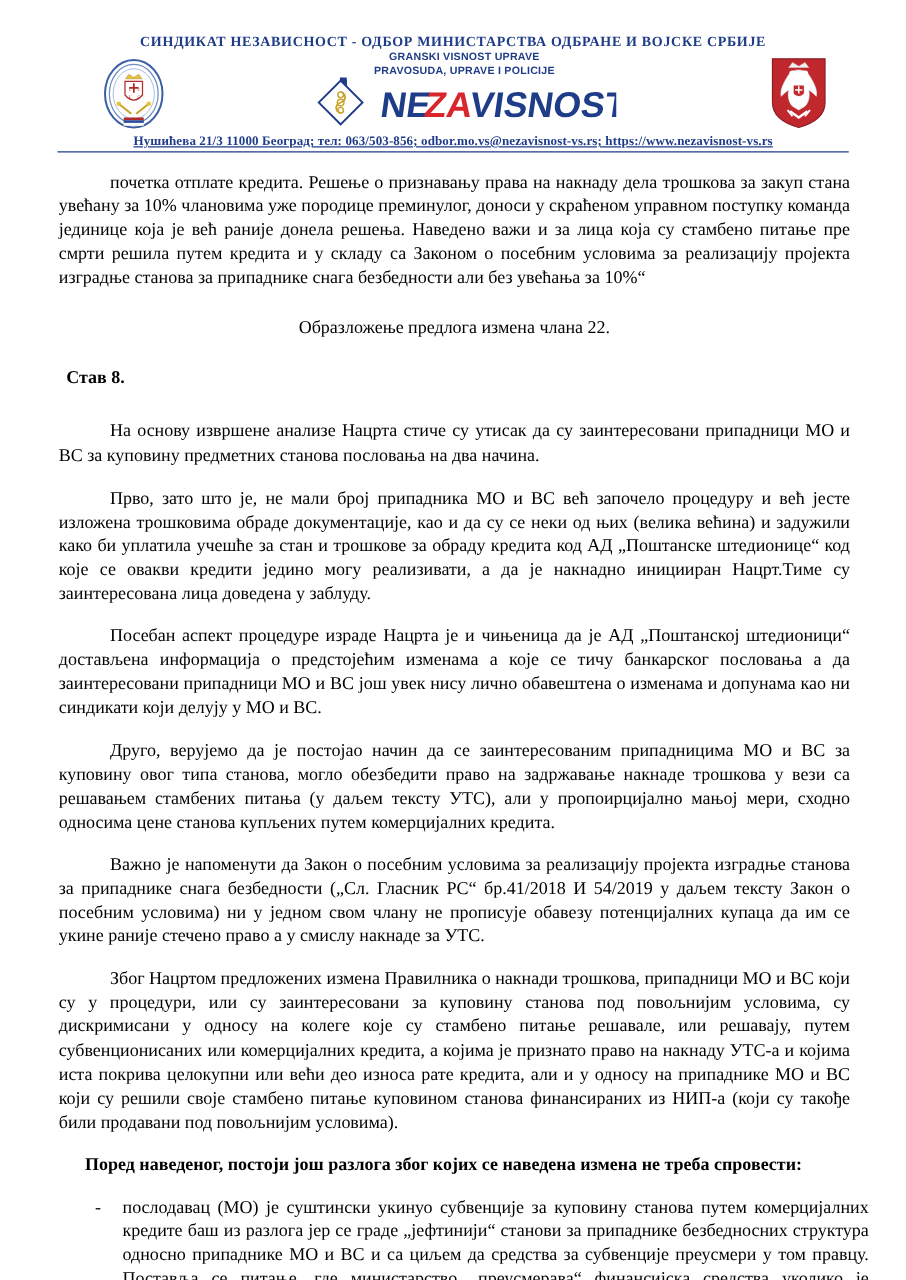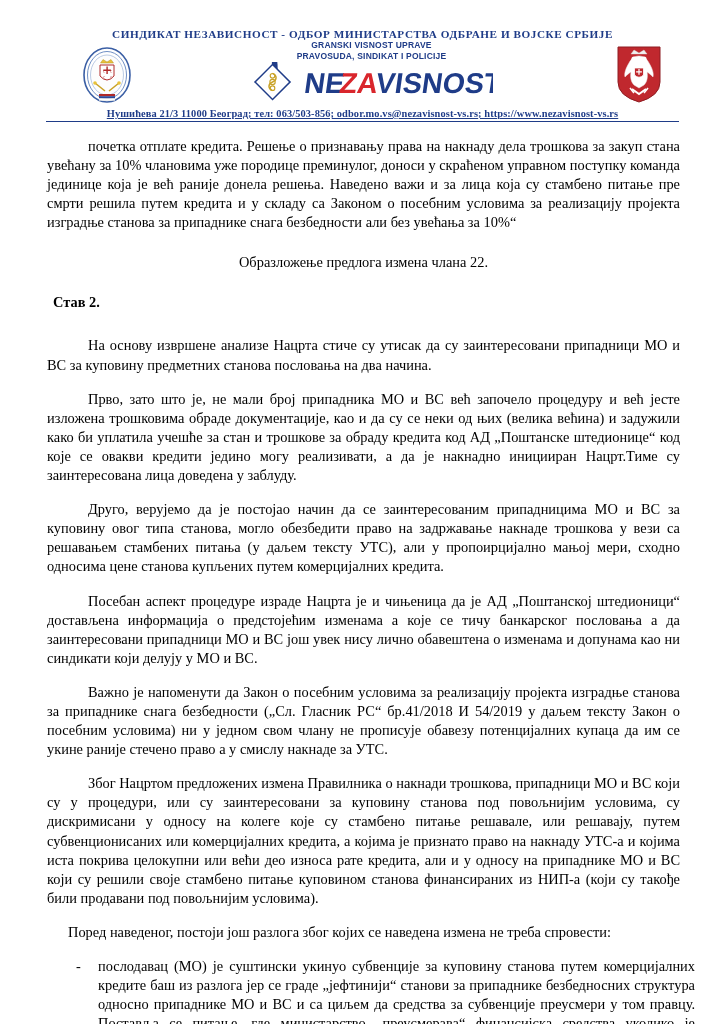--- a/index.html
+++ b/index.html
@@ -116,21 +116,21 @@
 
   p.para {
     margin: 15px;
     text-align: justify;
     text-justify: inter-word;
     font-size: 14.4px;
     line-height: 19.1px;
     text-indent: 41px;
     font-family: "Liberation Serif", "DejaVu Serif", serif;
   }
-  p.para.smallindent { text-indent: 21px; }
+  p.para.smallindent { text-indent: 21px; font-weight: bold; }
 
   h2.section-title {
     margin: 21px 0 0 0;
     text-align: center;
     font-size: 14.4px;
     line-height: 19px;
     font-weight: normal;
     font-family: "Liberation Serif", "DejaVu Serif", serif;
   }
 
@@ -197,21 +197,21 @@
           <circle cx="41" cy="37" r="1.8" fill="#e8c23a"></circle>
 
           <rect x="21" y="48" width="16" height="2.2" fill="#b02a2a"></rect>
           <rect x="21" y="50.2" width="16" height="2.2" fill="#2a4a9b"></rect>
           <rect x="21" y="52.4" width="16" height="2.2" fill="#ffffff" stroke="#cccccc" stroke-width="0.3"></rect>
         </svg>
       </div>
 
       <div class="logo-center">
         <div class="logo-sub">GRANSKI VISNOST UPRAVE</div>
-        <div class="logo-sub">PRAVOSUDA, SINDIKAT I POLICIJE</div>
+        <div class="logo-sub">PRAVOSUDA, UPRAVE I POLICIJE</div>
 
         <div class="logo-word-wrap">
           <svg viewBox="0 0 260 42" width="260" height="40" aria-hidden="true">
 
             <path d="M37 -14 C40 -4 41 4 40 12 L35 12 C34 4 34 -4 36 -14 Z" fill="#1F3C88"></path>
             <g>
               <rect x="22" y="8" width="26" height="26" transform="rotate(45 35 21)" fill="#ffffff" stroke="#1F3C88" stroke-width="1.6"></rect>
               <path d="M35 12 c5 2 5 7 0 9 c-5 2 -5 7 0 9" stroke="#c9a227" stroke-width="1.5" fill="none"></path>
               <circle cx="35" cy="14.5" r="2.4" fill="none" stroke="#c9a227" stroke-width="1.2"></circle>
               <circle cx="35" cy="21" r="2.8" fill="none" stroke="#c9a227" stroke-width="1.2"></circle>
@@ -251,28 +251,28 @@
     <div class="contact-line">Нушићева 21/3 11000 Београд; тел:  063/503-856; odbor.mo.vs@nezavisnost-vs.rs;  https://www.nezavisnost-vs.rs</div>
     <div class="header-rule"></div>
   </div>
 
   <div class="body-area">
 
     <p class="para">почетка отплате кредита. Решење о признавању права на накнаду дела трошкова за закуп стана увећану за 10% члановима уже породице преминулог, доноси   у скраћеном управном поступку команда јединице која је већ раније донела решења. Наведено важи и за лица која су стамбено питање пре смрти решила путем кредита и у складу са Законом о посебним условима за реализацију пројекта изградње станова за припаднике снага безбедности али без увећања за 10%“</p>
 
     <h2 class="section-title">Образложење предлога измена члана 22.</h2>
 
-    <div class="stav">Став 2.</div>
+    <div class="stav">Став 8.</div>
 
     <div class="gap-s"></div>
 
     <p class="para">На основу извршене анализе Нацрта стиче су утисак да су заинтересовани припадници МО и ВС за куповину предметних станова пословања на два начина.</p>
     <p class="para">Прво, зато што је, не мали број припадника МО и ВС већ започело процедуру и већ  јесте изложена трошковима обраде документације, као и да су се неки од њих (велика већина) и задужили како би уплатила учешће за стан и трошкове за обраду кредита код АД „Поштанске штедионице“ код које се овакви кредити једино могу реализивати, а да је накнадно иницииран Нацрт.Тиме су заинтересована лица доведена у заблуду.</p>
+    <p class="para">Посебан аспект процедуре израде Нацрта је и чињеница да је АД „Поштанској штедионици“ достављена информација о предстојећим изменама а које се тичу банкарског пословања а да заинтересовани припадници МО и ВС још увек нису лично обавештена о изменама и допунама као ни синдикати који делују у МО и ВС.</p>
     <p class="para">Друго, верујемо да је постојао начин да се заинтересованим припадницима МО и ВС за куповину овог типа станова, могло обезбедити право на задржавање накнаде трошкова у вези са решавањем стамбених питања (у даљем тексту УТС), али у пропоирцијално мањој мери, сходно односима цене станова купљених путем комерцијалних кредита.</p>
-    <p class="para">Посебан аспект процедуре израде Нацрта је и чињеница да је АД „Поштанској штедионици“ достављена информација о предстојећим изменама а које се тичу банкарског пословања а да заинтересовани припадници МО и ВС још увек нису лично обавештена о изменама и допунама као ни синдикати који делују у МО и ВС.</p>
     <p class="para">Важно је напоменути да Закон о посебним условима за реализацију пројекта изградње станова за припаднике снага безбедности („Сл. Гласник РС“ бр.41/2018 И 54/2019 у даљем тексту Закон о посебним условима) ни у једном свом члану не прописује обавезу потенцијалних купаца да им се укине раније стечено право а у смислу накнаде за УТС.</p>
     <p class="para">Због Нацртом предложених измена Правилника о накнади трошкова, припадници МО и ВС који су у процедури, или су заинтересовани за куповину станова под повољнијим условима, су дискримисани у односу на колеге које су стамбено питање решавале, или решавају, путем субвенционисаних или комерцијалних кредита, а којима је признато право на накнаду УТС-а и којима иста покрива целокупни или већи део износа рате кредита, али и у односу на припаднике МО и ВС који су решили своје стамбено питање куповином станова финансираних из НИП-а (који су такође били продавани под повољнијим условима).</p>
 
     <p class="para smallindent">Поред наведеног, постоји још разлога због којих се наведена измена  не треба спровести:</p>
 
     <ul class="dashlist">
       <li>
         <span class="dash">-</span>
         <span>послодавац (МО) је суштински укинуо субвенције за куповину станова путем комерцијалних кредите баш из разлога јер се граде „јефтинији“ станови за припаднике безбедносних структура односно припаднике МО и ВС и са циљем да средства за субвенције преусмери у том правцу. Поставља се питање, где министарство „преусмерава“ финансијска средства уколико је припадницима МО и ВС који су се определили за куповину предметних станова укида накнада за УТС?</span>
       </li>

